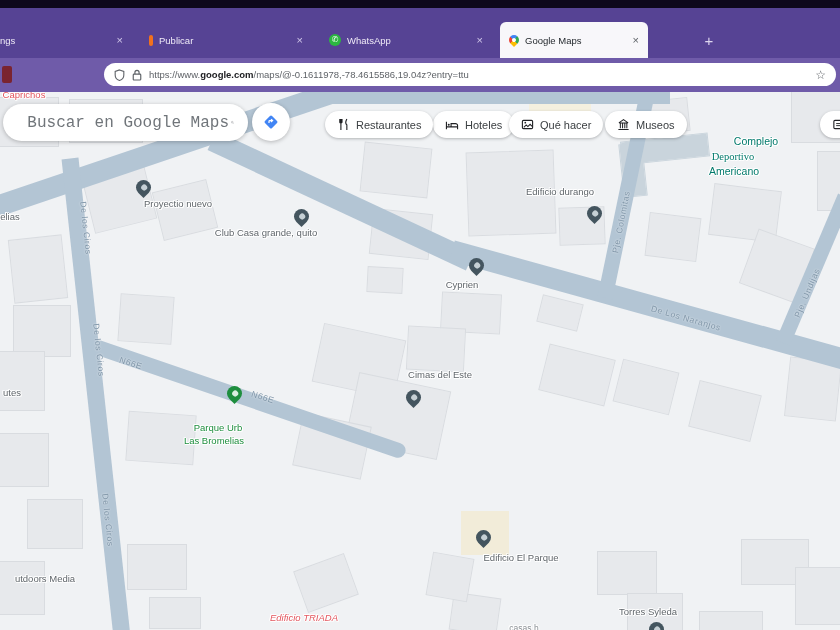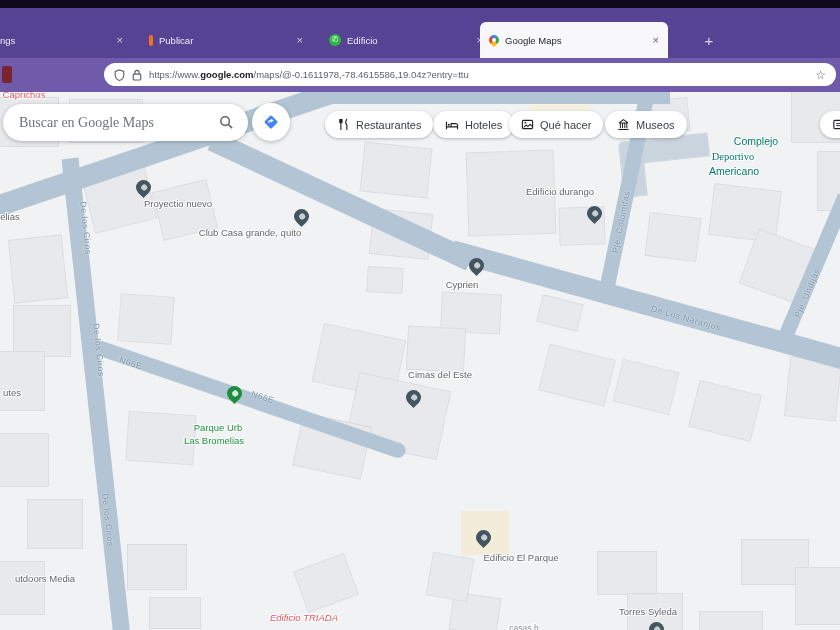--- a/index.html
+++ b/index.html
@@ -49,22 +49,22 @@
   .mlbl.sport{color:#00796b;font-size:10.5px;}
   .mlbl.red{color:#e3565e;}
   .mlbl.tiny{font-size:8.5px;color:#8a8f94;}
   .slbl{position:absolute;white-space:nowrap;font-size:8.5px;letter-spacing:0.6px;color:#7f95a8;
        text-shadow:0 0 2px rgba(255,255,255,.9);}
 
   
   .searchpill{position:absolute;left:3px;top:12px;width:245px;height:37px;background:#fff;
        border-radius:19px;box-shadow:0 1px 4px rgba(0,0,0,.25);display:flex;align-items:center;
        padding:0 14px;box-sizing:border-box;z-index:50;}
-  .searchpill input{border:none;outline:none;flex:1;font-size:14px;color:#3c4043;
-       font-family:Liberation Serif, serif;background:transparent;}
+  .searchpill input{border:none;outline:none;flex:1;font-size:16px;color:#3c4043;
+       font-family:Liberation Mono, monospace;background:transparent;text-align:right;}
   .searchpill input::placeholder{color:#70757a;}
   .dirbtn{position:absolute;left:252px;top:11px;width:38px;height:38px;border-radius:50%;
        background:#fff;box-shadow:0 1px 4px rgba(0,0,0,.25);display:flex;align-items:center;
        justify-content:center;z-index:50;}
   .chip{position:absolute;top:19px;height:27px;background:#fff;border-radius:14px;
        box-shadow:0 1px 3px rgba(60,64,67,.35);display:flex;align-items:center;gap:6px;
        padding:0 12px;font-size:11px;color:#3c4043;white-space:nowrap;z-index:50;}
   .chip svg{flex:0 0 auto;}
 </style>
 </head>
@@ -77,24 +77,24 @@
     <span>Listings</span>
     <span class="close">×</span>
   </div>
   <div class="tab" style="left:140px;width:172px;">
     <span class="fav-pub"></span>
     <span>Publicar</span>
     <span class="close">×</span>
   </div>
   <div class="tab" style="left:320px;width:172px;">
     <span class="fav-wa">✆</span>
-    <span>Edificio</span>
-    <span class="close">×</span>
-  </div>
-  <div class="tab active" style="left:480px;width:188px;">
+    <span>WhatsApp</span>
+    <span class="close">×</span>
+  </div>
+  <div class="tab active" style="left:500px;width:148px;">
     <span class="fav-gm"></span>
     <span>Google Maps</span>
     <span class="close">×</span>
   </div>
   <div class="newtab">+</div>
 </div>
 
 <div class="urlrow">
   <div class="ext-chip"></div>
   <div class="urlfield">
@@ -177,21 +177,21 @@
     <div class="slbl" style="left: 807px; top: 201px; transform: translate(-50%, -50%) rotate(-67deg);">Pje. Undijas</div>
     <div class="pin pin-poi" style="left: 143px; top: 106px;"></div>
     <div class="pin pin-poi" style="left: 301px; top: 135px;"></div>
     <div class="pin pin-poi" style="left: 594px; top: 132px;"></div>
     <div class="pin pin-poi" style="left: 476px; top: 184px;"></div>
     <div class="pin pin-poi" style="left: 413px; top: 316px;"></div>
     <div class="pin pin-park" style="left: 234px; top: 312px;"></div>
     <div class="pin pin-poi" style="left: 483px; top: 456px;"></div>
     <div class="pin pin-poi" style="left: 656px; top: 548px;"></div>
     <div class="mlbl " style="left: 178px; top: 111px;">Proyectio nuevo</div>
-    <div class="mlbl " style="left: 250px; top: 140px;">Club Casa grande, quito</div>
+    <div class="mlbl " style="left: 266px; top: 140px;">Club Casa grande, quito</div>
     <div class="mlbl " style="left: 560px; top: 99px;">Edificio durango</div>
     <div class="mlbl " style="left: 462px; top: 192px;">Cyprien</div>
     <div class="mlbl " style="left: 440px; top: 282px;">Cimas del Este</div>
     <div class="mlbl park" style="left: 218px; top: 327px;">Parque Urb</div>
     <div class="mlbl park" style="left: 214px; top: 340px;">Las Bromelias</div>
     <div class="mlbl sport" style="left: 734px; top: 49px; padding-left: 44px;">Complejo</div>
     <div class="mlbl sport" style="left: 733px; top: 64px; font-family: Liberation Serif, serif;">Deportivo</div>
     <div class="mlbl sport" style="left: 734px; top: 79px;">Americano</div>
     <div class="mlbl " style="left: 521px; top: 465px;">Edificio El Parque</div>
     <div class="mlbl " style="left: 648px; top: 519px;">Torres Syleda</div>

